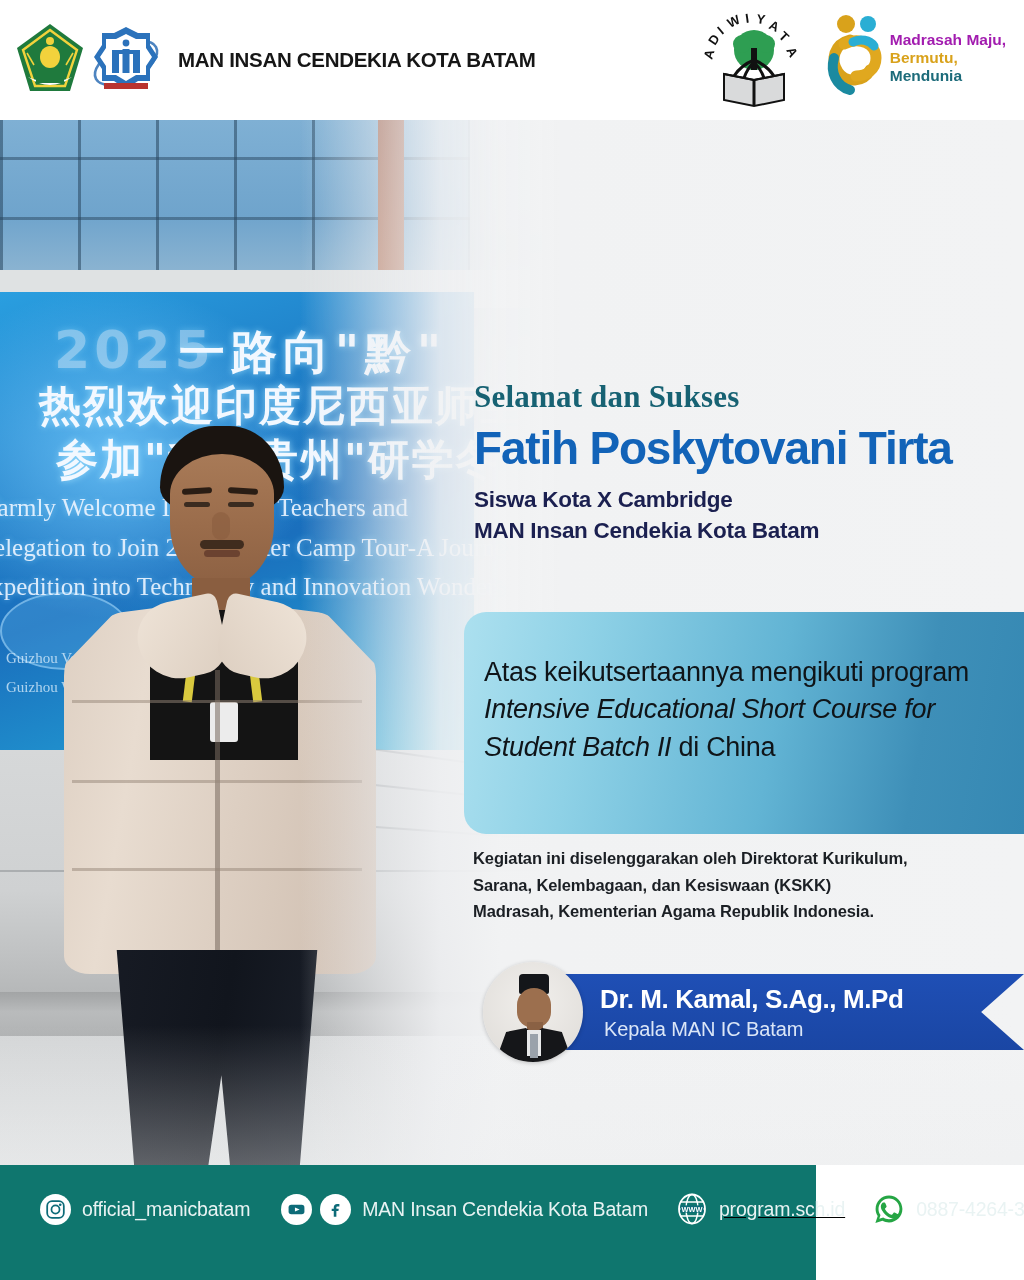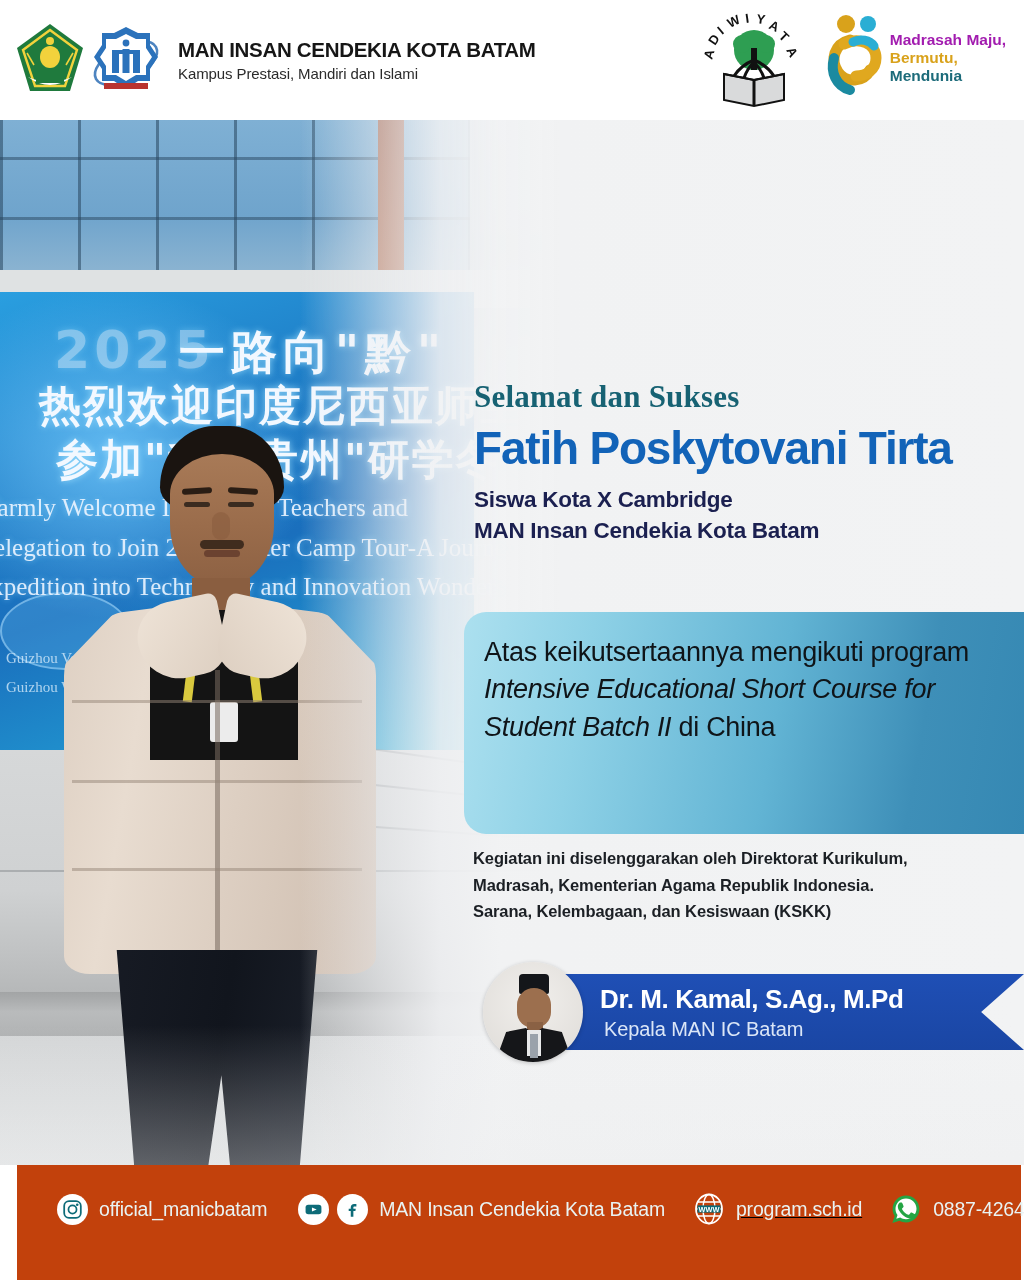--- a/index.html
+++ b/index.html
@@ -217,21 +217,21 @@
   .role {
     font-size:22.5px; font-weight:bold; color:#1b2050;
     line-height:1.36; margin-top:12px; letter-spacing:-.3px;
   }
 
   
   .infobox {
     position:absolute; left:464px; top:612px; width:560px; height:222px;
     border-radius:22px 0 0 22px;
     background:linear-gradient(100deg,#ace0ef 0%, #8ed1e6 22%, #62b4d4 55%, #3e8fb8 80%, #3588b3 100%);
-    padding:22px 0 0 20px;
+    padding:42px 0 0 20px;
   }
   .ib-main {
     font-size:27px; color:#0f1418; line-height:1.38; letter-spacing:-.3px;
   }
   .ib-main .it { font-style:italic; }
   .ib-date {
     font-size:20.5px; color:#101418; margin-top:5px; letter-spacing:-.2px;
   }
 
   .note {
@@ -271,23 +271,22 @@
     font-size:26px; font-weight:bold; color:#ffffff;
     letter-spacing:-.4px; white-space:nowrap;
   }
   .sig-role {
     position:absolute; left:126px; top:56px;
     font-size:20px; color:#dbe6f7; letter-spacing:-.1px; white-space:nowrap;
   }
 
   
   .footer {
-    position:absolute; left:0; top:1165px; width:1004px; height:115px;
-    background:#c2410c;
-    margin-left:17px;
+    position:absolute; left:0; top:1165px; width:816px; height:115px;
+    background:#0f766e;
   }
   .footer-row {
     position:absolute; left:0; top:0; width:1024px; height:88px;
     display:flex; align-items:center;
   }
   .fgroup { display:flex; align-items:center; }
   .ftext { color:#e9f3f3; font-size:19.5px; letter-spacing:-.2px; white-space:nowrap; }
   .ico { flex:none; display:block; }
   .circ {
     width:31px; height:31px; border-radius:50%;
@@ -331,21 +330,20 @@
           <rect x="43" y="30" width="7" height="20"></rect>
           <rect x="22" y="27" width="28" height="4"></rect>
           <circle cx="36" cy="20" r="3.4"></circle>
         </g>
         <rect x="14" y="60" width="44" height="6" fill="#b9332f"></rect>
       </svg>
     </div>
 
     <div class="hdr-titles">
       <div class="hdr-title">MAN INSAN CENDEKIA KOTA BATAM</div>
-      <div class="hdr-sub">Kampus Prestasi, Mandiri dan Islami</div>
     </div>
   </div>
 
   <div class="hdr-right">
     <div class="adiwiyata">
       <svg width="112" height="100" viewBox="0 0 112 100" aria-hidden="true">
         <g font-family="Liberation Sans, sans-serif" font-size="13" font-weight="bold" fill="#111">
           <text x="14" y="52" transform="rotate(-74 14 52)">A</text>
           <text x="17" y="38" transform="rotate(-56 17 38)">D</text>
           <text x="24" y="27" transform="rotate(-40 24 27)">I</text>
@@ -461,22 +459,22 @@
 </div>
 
 <div class="infobox">
   <div class="ib-main">
     <span>Atas keikutsertaannya mengikuti program </span><span class="it">Intensive Educational Short Course for Student Batch II</span><span> di China</span>
   </div>
 </div>
 
 <div class="note">
   <div>Kegiatan ini diselenggarakan oleh Direktorat Kurikulum,</div>
+  <div>Sarana, Kelembagaan, dan Kesiswaan (KSKK)</div>
   <div>Madrasah, Kementerian Agama Republik Indonesia.</div>
-  <div>Sarana, Kelembagaan, dan Kesiswaan (KSKK)</div>
 </div>
 
 <div class="sig">
   <div class="sig-red"></div>
   <div class="sig-ribbon"></div>
   <div class="sig-avatar">
     <div class="a-cap"></div>
     <div class="a-head"></div>
     <div class="a-neck"></div>
     <div class="a-suit"></div>

